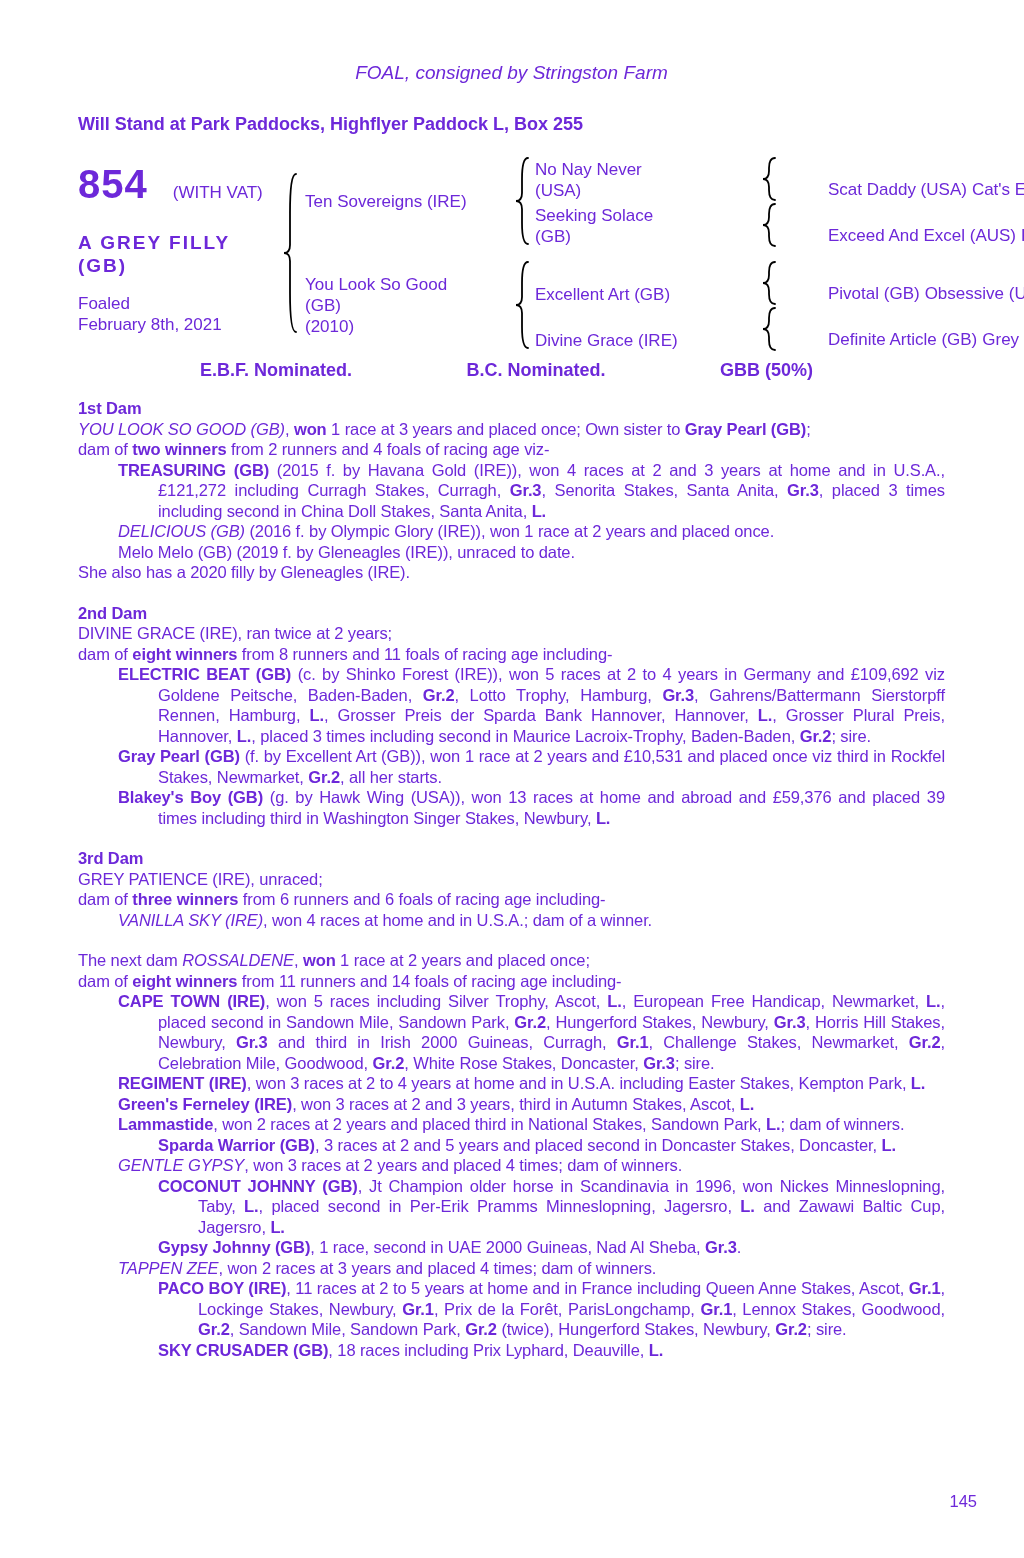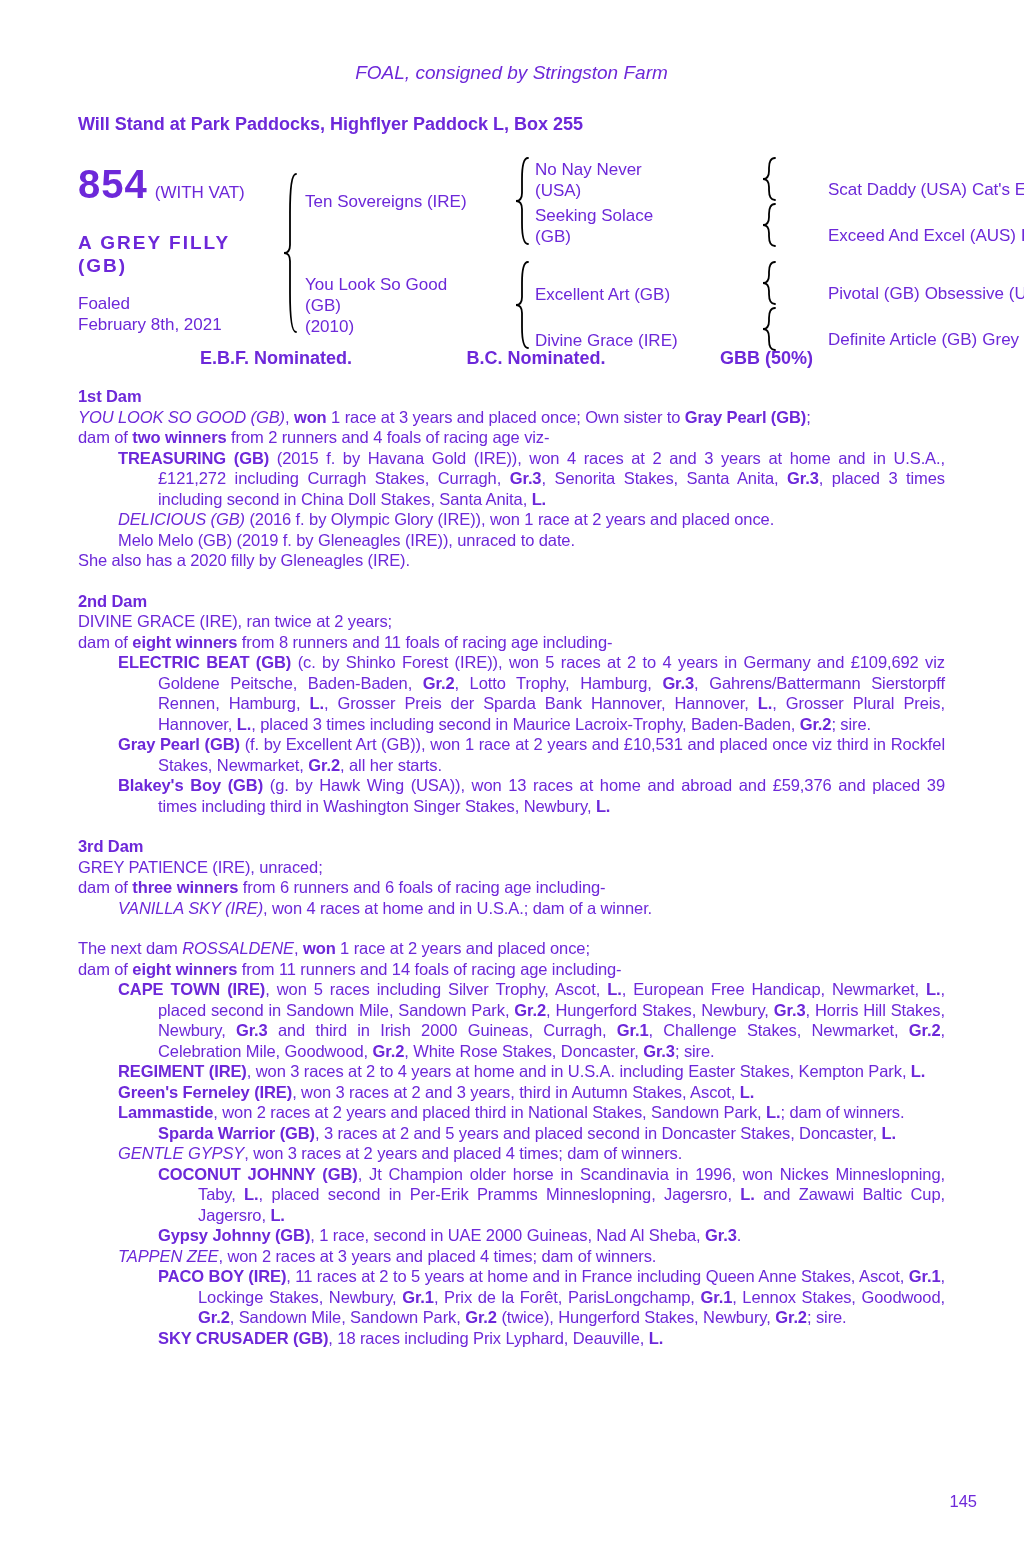--- a/index.html
+++ b/index.html
@@ -10,39 +10,39 @@
     color:#6d28d9;
     font-family:"Liberation Sans","DejaVu Sans",sans-serif;
     overflow:hidden;
   }
   .content{padding:0 79px 0 78px;}
   .consign-title{margin-top:62px;text-align:center;font-style:italic;font-size:19px;line-height:22px;}
   .stand-line{margin-top:30px;font-weight:bold;font-size:18px;line-height:21px;}
 
   .lot-area{position:relative;margin-top:24px;height:185px;}
   .identity{position:absolute;left:0;top:2px;width:212px;}
-  .lot-line{display:flex;align-items:baseline;gap:7px;}
+  .lot-line{display:flex;align-items:baseline;gap:25px;}
   .lot-num{font-size:40px;font-weight:bold;line-height:46px;letter-spacing:1px;}
   .vat{font-size:17px;}
   .desc{margin-top:24px;font-weight:bold;font-size:19px;line-height:23px;letter-spacing:2px;}
   .foaled{font-size:17px;line-height:21px;}
   .foaled.first{margin-top:16px;}
 
   .ped{position:absolute;left:205px;top:-6px;height:200px;display:flex;align-items:center;}
   .halves{display:flex;flex-direction:column;row-gap:12px;}
   .half{display:flex;align-items:center;}
   .gen1{width:210px;padding-left:8px;font-size:17px;line-height:21px;}
   .quarters{display:flex;flex-direction:column;}
   .quarter{display:flex;align-items:flex-end;height:46px;gap:47px;}
   .gen2{width:180px;padding-left:6px;font-size:17px;line-height:21px;}
   .gen3wrap{display:flex;flex-direction:row;justify-content:center;}
   .gen3{font-size:17px;line-height:22px;padding-left:5px;white-space:nowrap;}
   .brace{flex:0 0 auto;display:block;}
 
-  .noms{display:flex;justify-content:space-between;margin-top:4px;padding-left:122px;padding-right:132px;font-weight:bold;font-size:18px;line-height:21px;}
+  .noms{display:flex;justify-content:space-between;margin-top:16px;padding-left:122px;padding-right:132px;font-weight:bold;font-size:18px;line-height:21px;}
 
   .bodytext{margin-top:17px;font-size:16.5px;line-height:20.5px;letter-spacing:-0.1px;}
   .p{text-align:justify;}
   .p.lv0{padding-left:40px;text-indent:-40px;}
   .p.lv1{padding-left:80px;text-indent:-40px;}
   .p.lv2{padding-left:120px;text-indent:-40px;}
   .p.gap{margin-top:20px;}
   .b{font-weight:bold;}
   .i{font-style:italic;}
 

